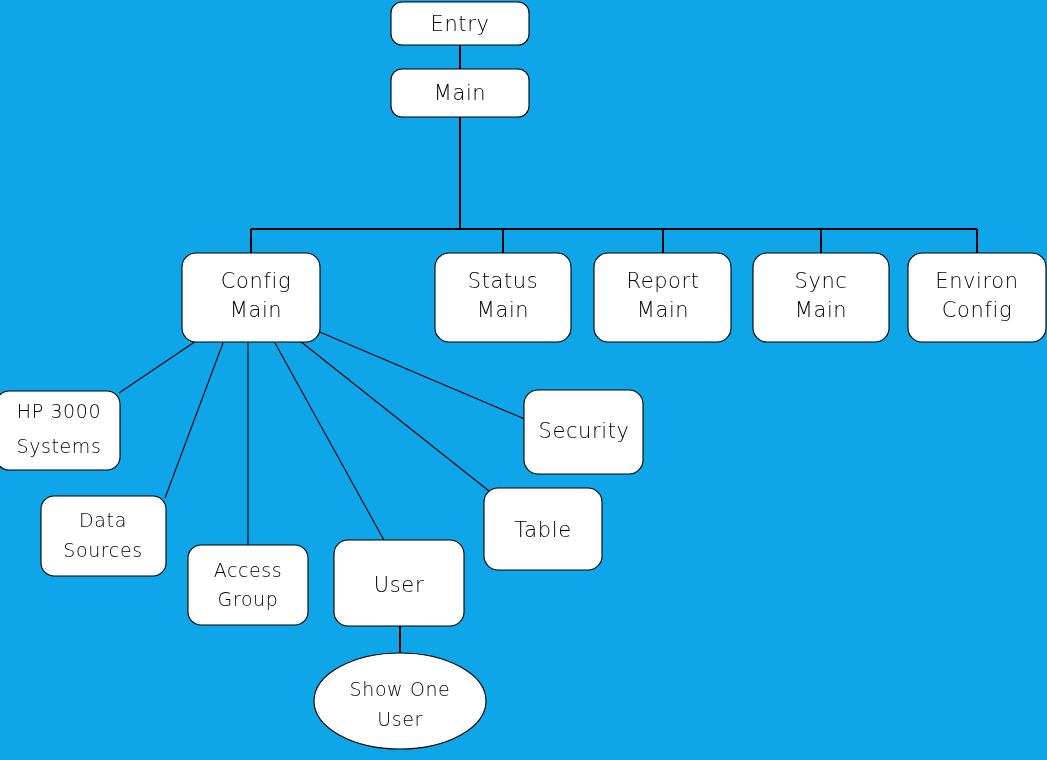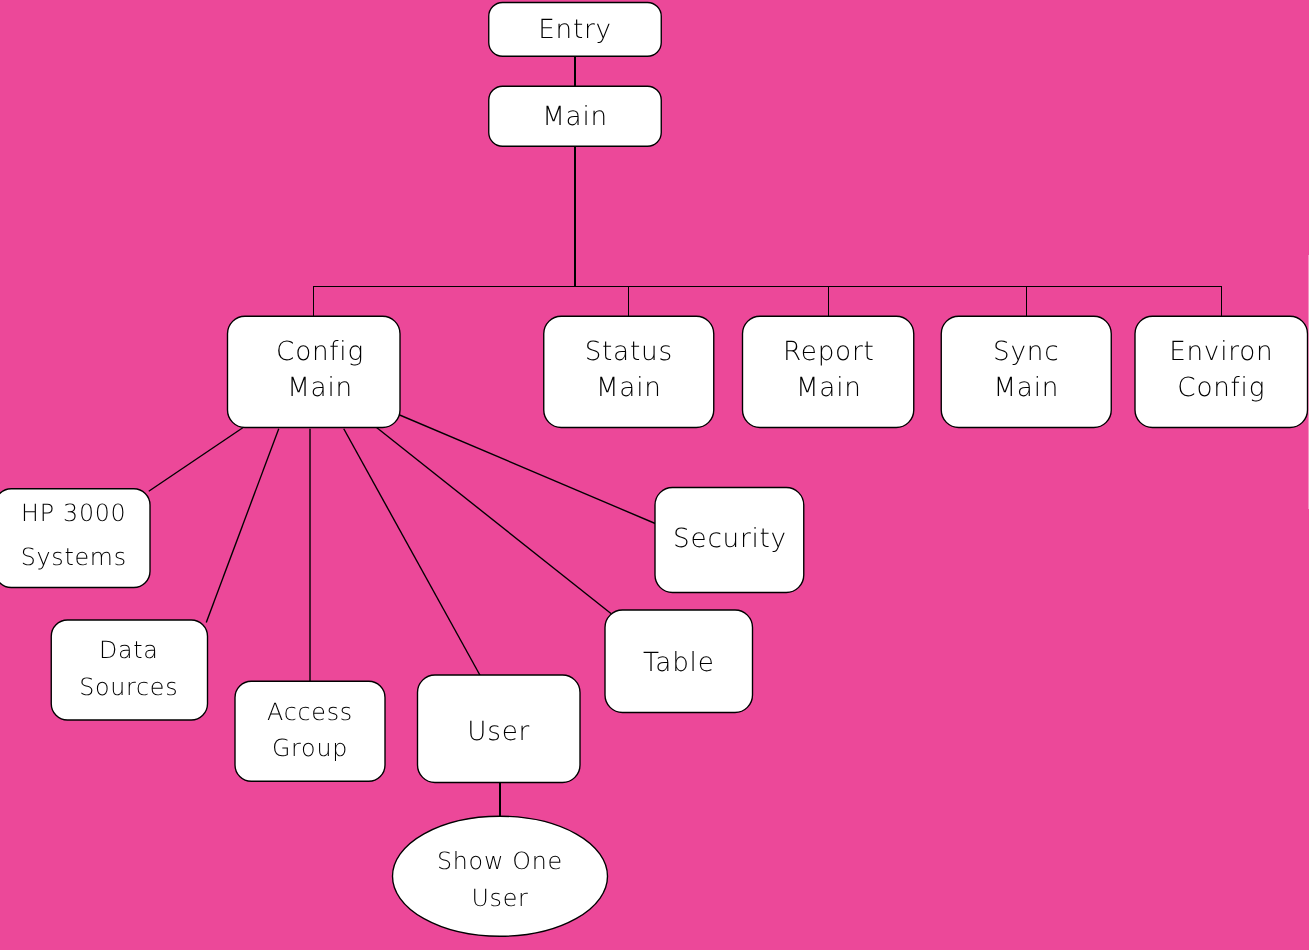--- a/index.html
+++ b/index.html
@@ -10,21 +10,21 @@
   body {
     width: 1047px;
     height: 760px;
     overflow: hidden;
     font-family: "DejaVu Sans", sans-serif;
   }
   #diagram-root {
     position: relative;
     width: 1047px;
     height: 760px;
-    background: #ec4899;
+    background: #0ea5e9;
   }
   svg#tree-svg {
     display: block;
     width: 1047px;
     height: 760px;
   }
   .node-shape {
     fill: #ffffff;
     stroke: #000000;
     stroke-width: 1.1;

